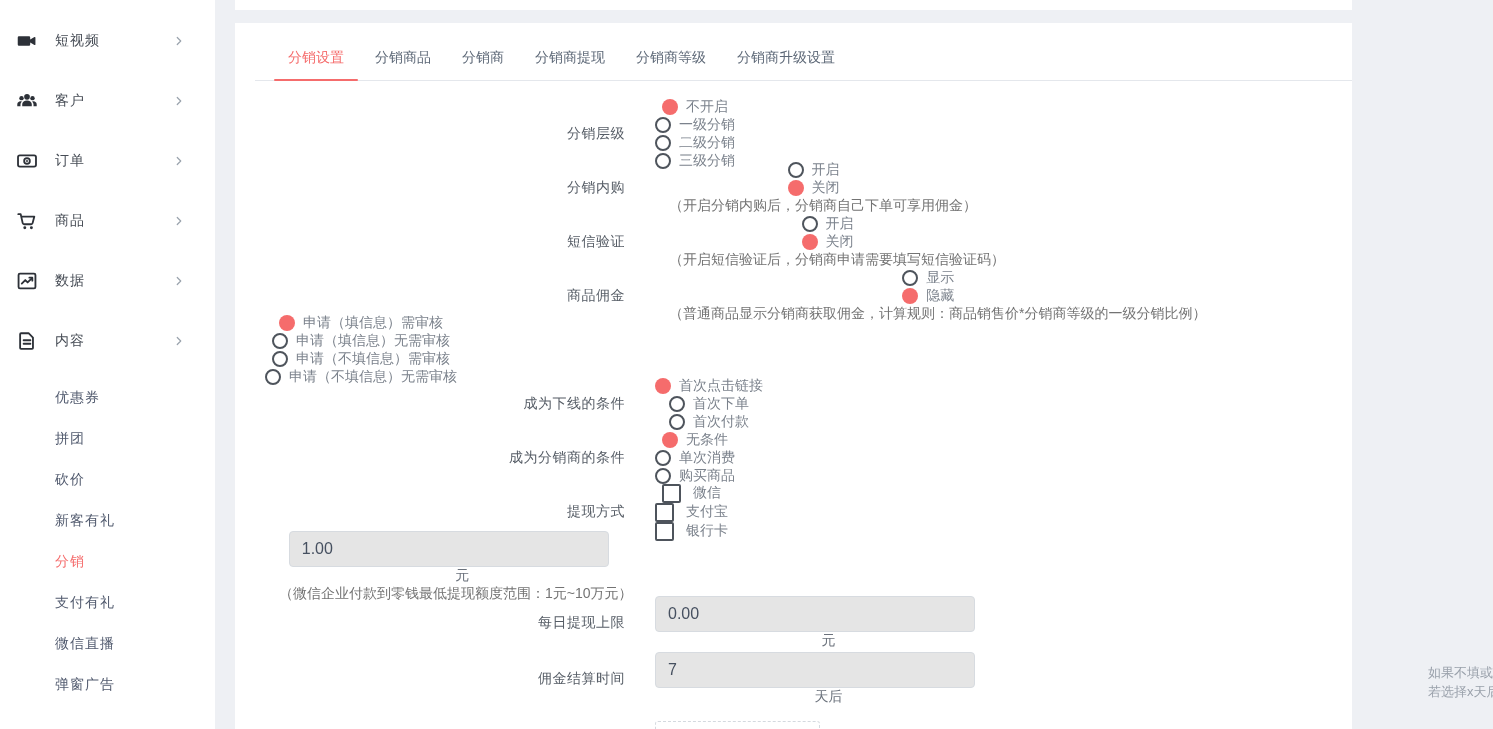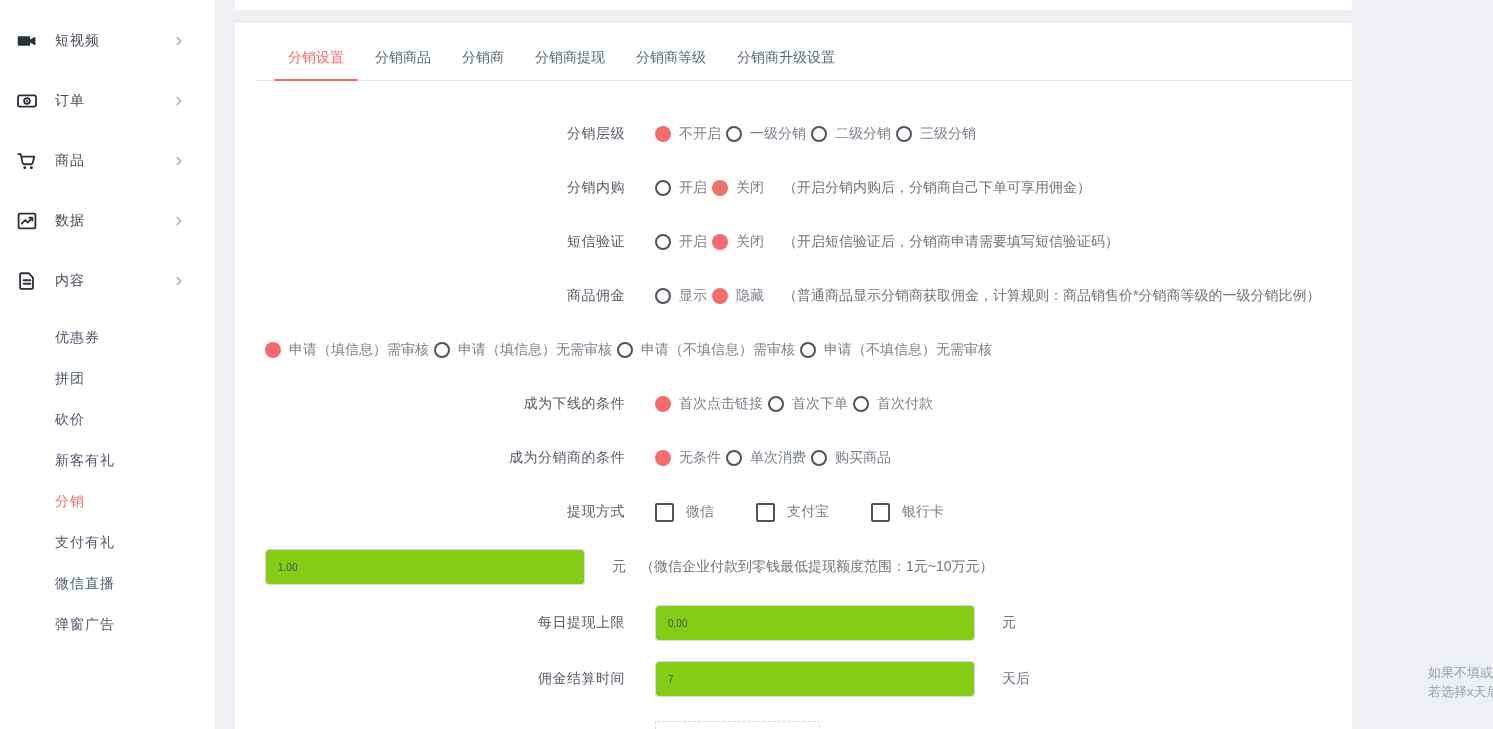--- a/index.html
+++ b/index.html
@@ -35,52 +35,70 @@
   .tab.active { color:var(--accent); }
   .tab.active::after { content:""; position:absolute; left:0; right:0; bottom:-14px;
                        height:2px; background:var(--accent); border-radius:1px; z-index:1; }
   .tabline { height:1px; background:#e4e7ec; margin-left:20px; margin-top:13px; }
 
   
   .form { padding-top:26px; }
   .frow { height:54px; display:flex; align-items:center; position:relative; }
   .frow.input-row { height:56px; }
   .flabel { width:390px; text-align:right; font-size:14px; color:#565d66; flex:none; letter-spacing:.5px; }
-  .fcontent { margin-left:30px; display:flex; align-items:center; }
+  .fcontent { margin-left:30px; display:flex; align-items:center;flex-direction:column; }
   .opt { display:flex; align-items:center; margin-right:5px; cursor:pointer; }
   .radio { width:16px; height:16px; border-radius:50%; flex:none; }
   .radio.unsel { border:2px solid #4e545c; background:#fff; }
   .radio.sel { background:var(--accent); }
   .opt-label { margin-left:8px; font-size:14px; color:#7b828c; white-space:nowrap; }
   .hint { margin-left:14px; font-size:14px; color:#737373; white-space:nowrap; }
   .copt { display:flex; align-items:center; margin-right:42px; cursor:pointer; }
   .cbox { width:19px; height:19px; border:2px solid #4e545c; border-radius:2px; background:#fff; flex:none; }
   .copt .opt-label { margin-left:12px; }
   .text-input { width:320px; height:36px; border:1px solid #d7dbe0; border-radius:4px;
-                padding:0 12px; font-size:10px; color:#465060; font-family:inherit; outline:none; background:#84cc16; }
+                padding:0 12px; font-size:16px; color:#465060; font-family:inherit; outline:none; background:#e5e5e5; }
   .suffix { margin-left:27px; font-size:14px; color:#6b727c; white-space:nowrap; }
   .side-note { position:absolute; left:1193px; top:12px; font-size:13px; line-height:19px;
                color:#9aa1ab; white-space:nowrap; }
   .dashed-row { height:60px; }
   .dashed-box { position:absolute; left:420px; top:14px; width:165px; height:40px;
                 border:1px dashed #d4d9df; border-radius:3px; background:#fff; cursor:pointer; }
 </style>
 </head>
 <body>
 
 <div class="app">
   <aside class="sidebar">
     <nav class="side-list" id="sidebar-top">
         <div class="side-item">
           <span class="s-icon">
             <svg viewBox="0 0 24 24" fill="currentColor">
               <path d="M3.2 6.8h11a1.3 1.3 0 0 1 1.3 1.3v2.3l4.6-2.7c.5-.3 1.1.1 1.1.6v7.4c0 .5-.6.9-1.1.6l-4.6-2.7v2.3a1.3 1.3 0 0 1-1.3 1.3h-11a1.3 1.3 0 0 1-1.3-1.3V8.1a1.3 1.3 0 0 1 1.3-1.3z"></path>
             </svg>
           </span>
           <span class="s-label">短视频</span>
+          <span class="s-chevron">
+            <svg viewBox="0 0 24 24" fill="none" stroke="currentColor" stroke-width="2.4" stroke-linecap="round" stroke-linejoin="round">
+              <path d="M8.5 5l7 7-7 7"></path>
+            </svg>
+          </span>
+        </div>
+        <div class="side-item">
+          <span class="s-icon">
+            <svg viewBox="0 0 24 24" fill="currentColor">
+              <circle cx="6" cy="8.9" r="2.4"></circle>
+              <circle cx="18" cy="8.9" r="2.4"></circle>
+              <circle cx="12" cy="7.4" r="3.1"></circle>
+              <path d="M12 11.4c2.9 0 5.2 1.8 5.2 4v2.3H6.8v-2.3c0-2.2 2.3-4 5.2-4z"></path>
+              <path d="M5 12.4c.5 0 1 .1 1.4.2-.9.9-1.5 2-1.5 3.3v1.8H1.4v-2c0-1.8 1.6-3.3 3.6-3.3z"></path>
+              <path d="M19 12.4c2 0 3.6 1.5 3.6 3.3v2h-3.5v-1.8c0-1.3-.6-2.4-1.5-3.3.4-.1.9-.2 1.4-.2z"></path>
+            </svg>
+          </span>
+          <span class="s-label">客户</span>
           <span class="s-chevron">
             <svg viewBox="0 0 24 24" fill="none" stroke="currentColor" stroke-width="2.4" stroke-linecap="round" stroke-linejoin="round">
               <path d="M8.5 5l7 7-7 7"></path>
             </svg>
           </span>
         </div>
         <div class="side-item">
           <span class="s-icon">
             <svg viewBox="0 0 24 24" fill="none" stroke="currentColor" stroke-width="2">
               <rect x="2.2" y="5.8" width="19.6" height="12.4" rx="2"></rect>

